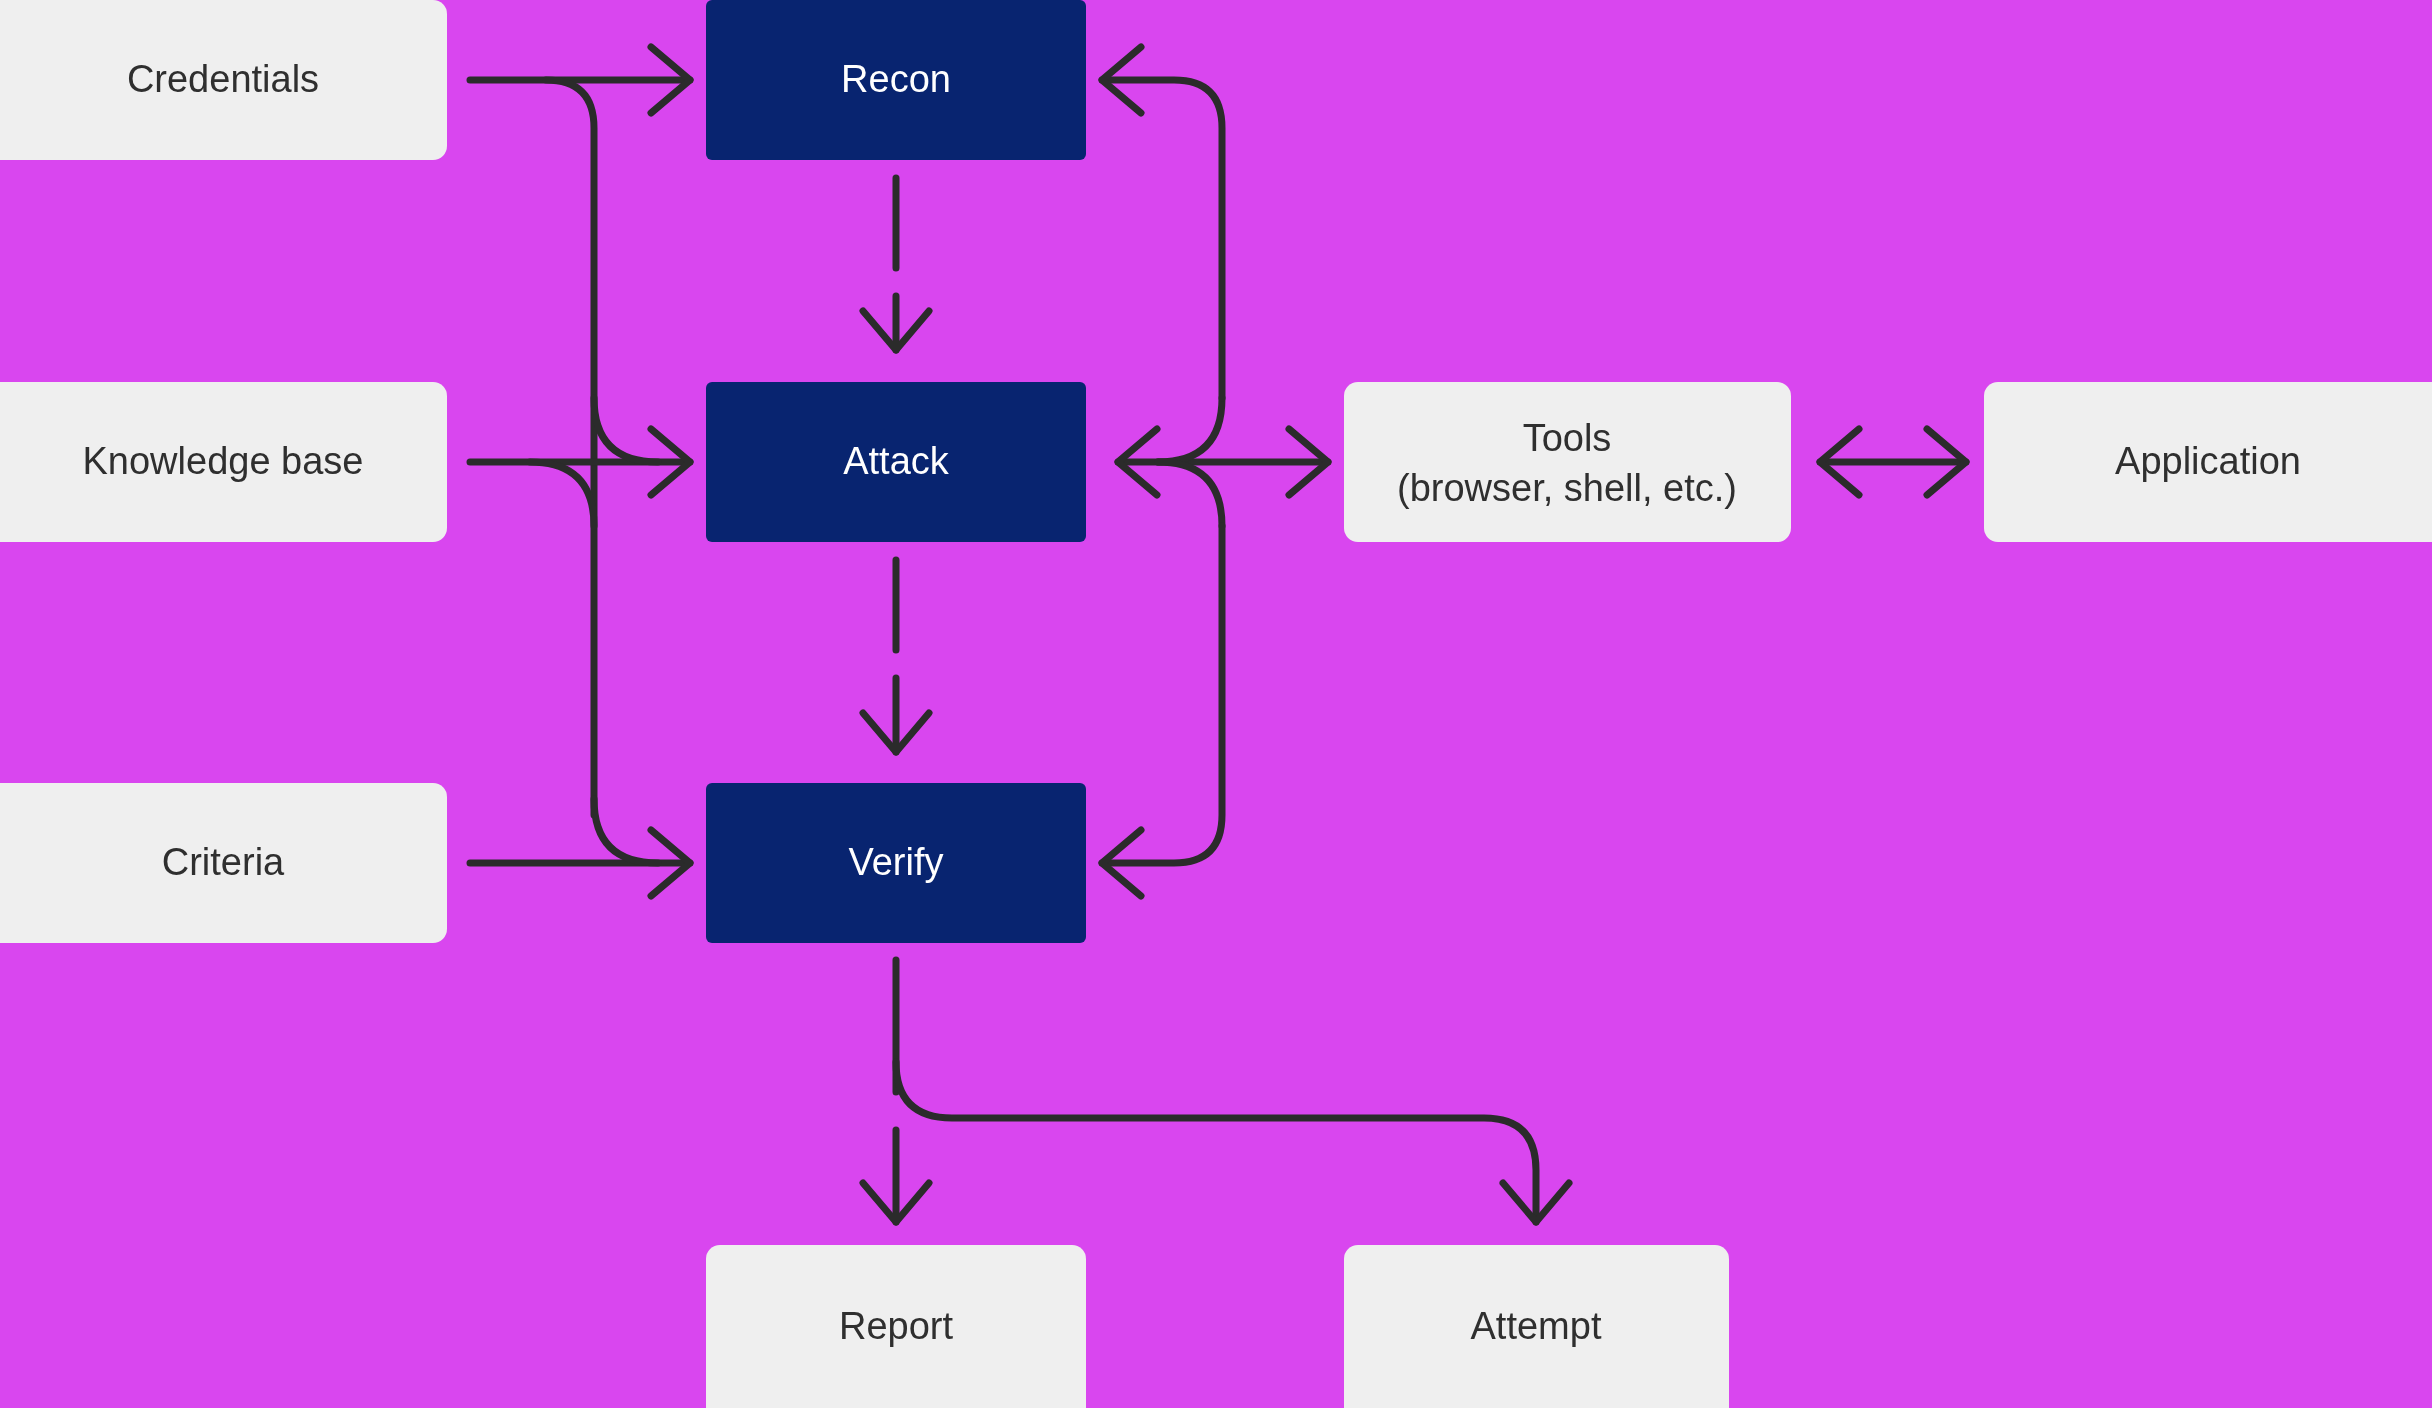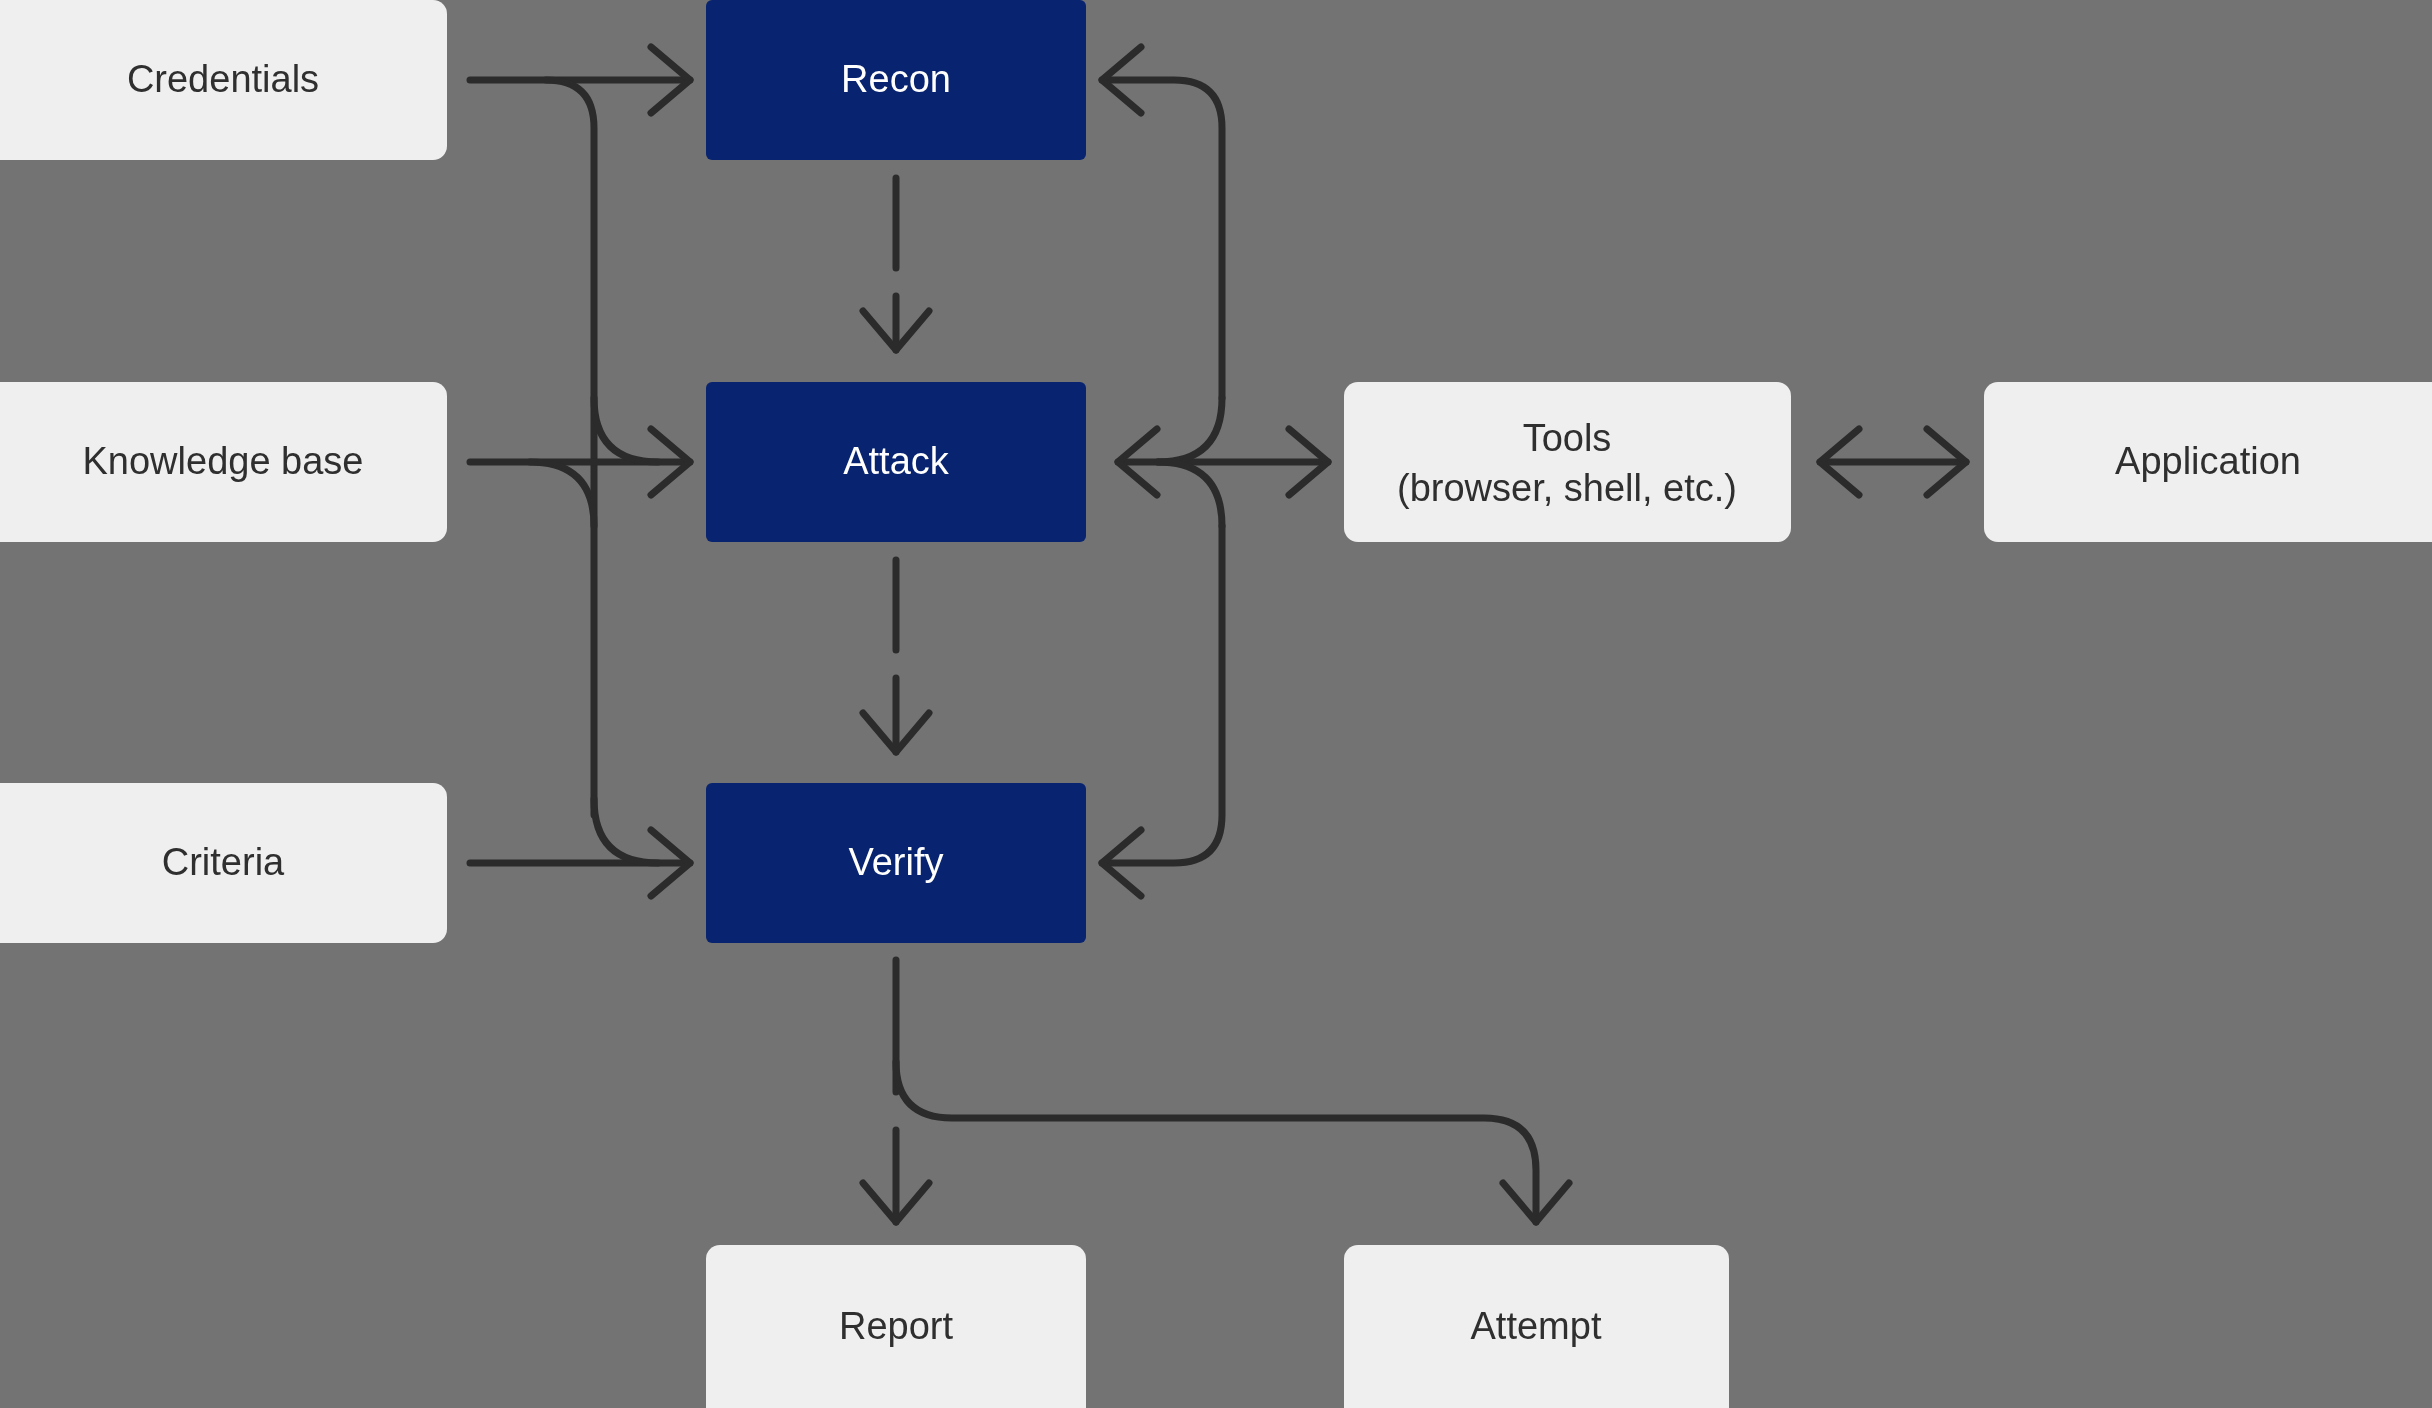--- a/index.html
+++ b/index.html
@@ -4,21 +4,21 @@
 <style>
   html, body {
     margin: 0;
     padding: 0;
     background: #000000;
   }
   #diagram-root {
     position: relative;
     width: 2432px;
     height: 1408px;
-    background: #737373;
+    background: #d946ef;
     overflow: hidden;
     font-family: "Liberation Sans", sans-serif;
   }
   svg.flow {
     display: block;
     width: 2432px;
     height: 1408px;
   }
   .node-box-light {
     fill: #efefef;

